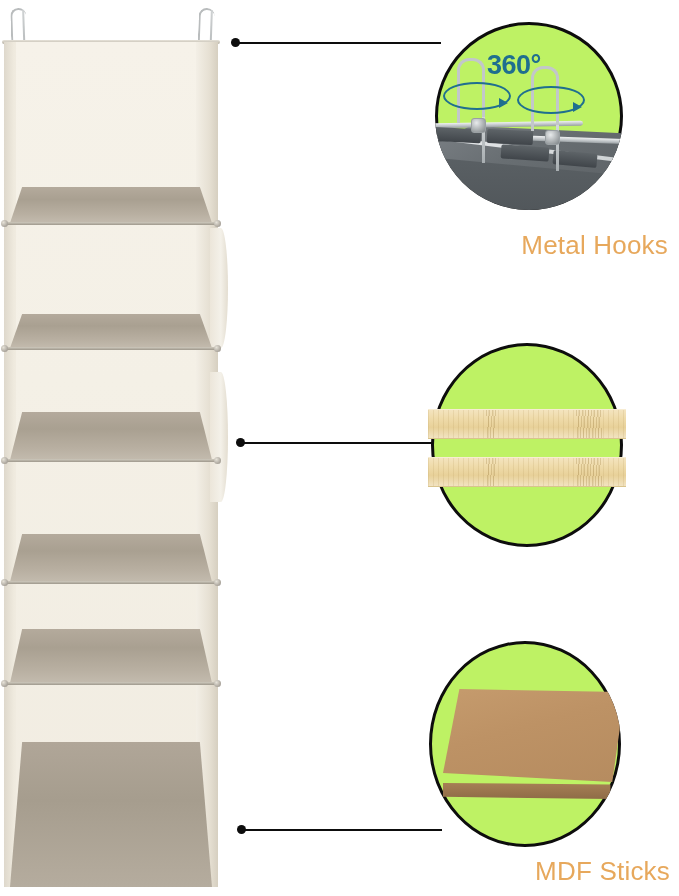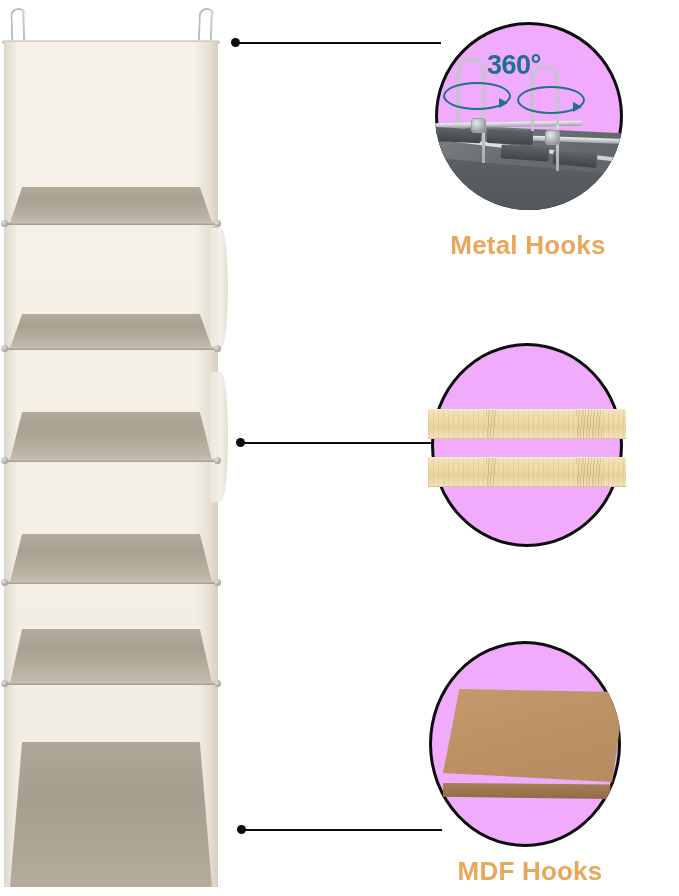--- a/index.html
+++ b/index.html
@@ -88,30 +88,30 @@
   .connector .dot{
     position:absolute;left:0;top:3px;width:9px;height:9px;border-radius:50%;
     background:#0d0d0d;
   }
   .connector .line{
     position:absolute;left:5px;top:6.5px;height:2.6px;background:#0d0d0d;
   }
 
   .circle{
     position:absolute;border:3px solid #0d0d0d;border-radius:50%;
-    background:#f0abfc;
+    background:#bef264;
   }
   .circle-clip{
     position:absolute;inset:-3px;border-radius:50%;overflow:hidden;
   }
 
   .caption{
-    position:absolute;text-align:center;
+    position:absolute;text-align:right;
     color:#e7a85c;
-    font-weight:bold;
+    font-weight:normal;
     letter-spacing:.2px;
     white-space:nowrap;
   }
 
   
   .hooks-scene{position:absolute;inset:0;}
   .deck{
     position:absolute;left:-34px;top:112px;width:270px;height:120px;
     background:linear-gradient(180deg,#6d7377 0%,#5a6064 18%,#4b5054 100%);
     clip-path:polygon(18% 0%, 100% 14%, 100% 100%, 0% 100%, 0% 16%);
@@ -307,15 +307,15 @@
     <div class="line" style="width:200px;"></div>
   </div>
 
   <div class="circle" style="left:429px;top:641px;width:186px;height:200px;">
     <div class="circle-clip">
       <div class="mdf-edge" style="left:14px;top:142px;width:180px;height:16px;"></div>
       <div class="mdf" style="left:14px;top:48px;width:182px;height:100px;"></div>
     </div>
   </div>
 
-  <div class="caption" style="left:390px;top:856px;width:280px;font-size:26px;">MDF Hooks</div>
+  <div class="caption" style="left:390px;top:856px;width:280px;font-size:26px;">MDF Sticks</div>
 
 </div>
 
 </body></html>

